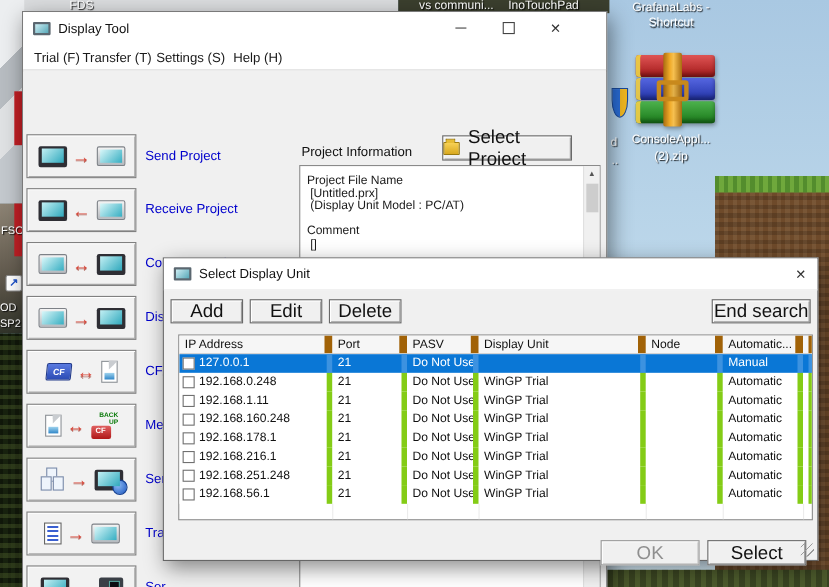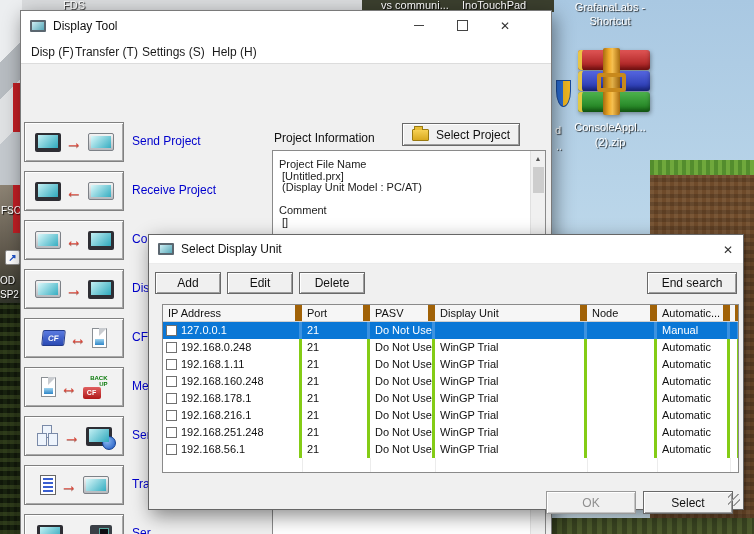--- a/index.html
+++ b/index.html
@@ -42,21 +42,21 @@
   .titlebar{position:absolute;left:0;top:0;right:0;height:29px;background:#fff;display:flex;align-items:center;}
   .title-text{font-size:12px;color:#111;margin-left:7px;}
   .app-icon{width:16px;height:12px;background:#5b6770;border-radius:1px;position:relative;margin-left:9px;flex:0 0 auto;}
   .app-icon::after{content:"";position:absolute;inset:2px;background:linear-gradient(135deg,#cdeef4,#57a8b8);}
   .winctl{position:absolute;top:0;width:32px;height:29px;display:flex;align-items:center;justify-content:center;color:#333;font-size:12px;}
   .ctl-min::after{content:"";width:10px;height:1px;background:#444;}
   .ctl-max::after{content:"";width:9px;height:9px;border:1px solid #444;}
   .ctl-close::after{content:"\2715";font-size:12px;color:#333;}
 
   .btn{background:#f0f0f0;border:1px solid #696969;box-shadow:inset 1px 1px 0 #fff,inset -1px -1px 0 #9d9d9d;
-     font-size:12px;color:#111;display:flex;align-items:center;justify-content:center;}
+     font-size:17px;color:#111;display:flex;align-items:center;justify-content:center;}
   .btn.disabled{border-color:#9a9a9a;color:#8f8f8f;box-shadow:inset 1px 1px 0 #fff,inset -1px -1px 0 #c5c5c5;}
 
   
   #transfer-tool{left:20px;top:10px;width:532px;height:530px;}
   #menu-bar{position:absolute;left:0;top:29px;right:0;height:24px;background:#fff;border-bottom:1px solid #dcdcdc;}
   .menu-item{position:absolute;top:4px;height:17px;font-size:12px;color:#1a1a1a;padding:1px 4px;white-space:nowrap;}
   .tt-client{position:absolute;left:0;top:54px;right:0;bottom:0;background:#f0f0f0;}
   .side-btn{position:absolute;left:3px;width:100px;height:40px;background:#f2f2f2;border:1px solid #808080;
      box-shadow:inset 1px 1px 0 #fff,inset -1px -1px 0 #a8a8a8;display:flex;align-items:center;justify-content:center;gap:5px;}
   .side-label{position:absolute;left:111px;font-size:12px;color:#0000cc;white-space:nowrap;}
@@ -101,21 +101,21 @@
   #sdu .titlebar{border-bottom:1px solid #ececec;}
   #sdu-close{left:562px;width:34px;}
   #btn-add{left:6px;top:37px;width:66px;height:22px;}
   #btn-edit{left:78px;top:37px;width:66px;height:22px;}
   #btn-delete{left:150px;top:37px;width:66px;height:22px;}
   #btn-endsearch{left:498px;top:37px;width:90px;height:22px;}
   #lv{left:13px;top:69px;width:577px;height:169px;background:#fff;border:1px solid #8a8a8a;overflow:hidden;}
   #lv-header{display:flex;height:17px;background:#f6f6f6;border-bottom:1px solid #d0d0d0;}
   .hcell{font-size:11px;color:#111;line-height:16px;padding-left:5px;border-right:7px solid #a16207;overflow:hidden;white-space:nowrap;flex:0 0 auto;}
   .lv-row{display:flex;height:17px;background:#fff;}
-  .cell{font-size:11px;color:#111;line-height:17px;padding-left:5px;border-right:3px solid #84cc16;overflow:hidden;white-space:nowrap;flex:0 0 auto;}
+  .cell{font-size:11px;color:#111;line-height:17px;padding-left:5px;border-right:5px solid #84cc16;overflow:hidden;white-space:nowrap;flex:0 0 auto;}
   .cell.ipcell{display:flex;align-items:center;gap:4px;padding-left:3px;}
   .cbx{width:11px;height:11px;background:#fff;border:1px solid #707070;flex:0 0 auto;}
   .lv-row.sel{background:#0a77d6;}
   .lv-row.sel .cell{color:#fff;border-right-color:#3c92e0;}
   #lv-filler{height:17px;background-repeat:no-repeat;
      background-image:linear-gradient(#ececec,#ececec),linear-gradient(#ececec,#ececec),linear-gradient(#ececec,#ececec),linear-gradient(#ececec,#ececec),linear-gradient(#ececec,#ececec),linear-gradient(#ececec,#ececec);
      background-size:1px 100%,1px 100%,1px 100%,1px 100%,1px 100%,1px 100%;
      background-position:139px 0,207px 0,272px 0,424px 0,494px 0,567px 0;}
   #btn-ok{left:397px;top:256px;width:90px;height:23px;}
   #btn-cancel{left:494px;top:256px;width:90px;height:23px;}
@@ -162,21 +162,21 @@
 
   <div class="abs win" id="transfer-tool" style="z-index:10;">
     <div class="titlebar">
       <span class="app-icon"></span>
       <span class="title-text">Display Tool</span>
     </div>
     <div class="winctl ctl-min" style="left:382px;"></div>
     <div class="winctl ctl-max" style="left:425px;"></div>
     <div class="winctl ctl-close" style="left:468px;"></div>
     <div id="menu-bar">
-        <div class="menu-item" style="left: 6px;">Disp (F)</div>
+        <div class="menu-item" style="left: 6px;">Trial (F)</div>
         <div class="menu-item" style="left: 50px;">Transfer (T)</div>
         <div class="menu-item" style="left: 117px;">Settings (S)</div>
         <div class="menu-item" style="left: 187px;">Help (H)</div>
       </div>
     <div class="tt-client">
       <div id="sidebar">
           <div class="side-btn" style="top: 57px;">
             <span class="i-pc"></span>
             <span class="arrow">→</span>
             <span class="i-disp"></span>

